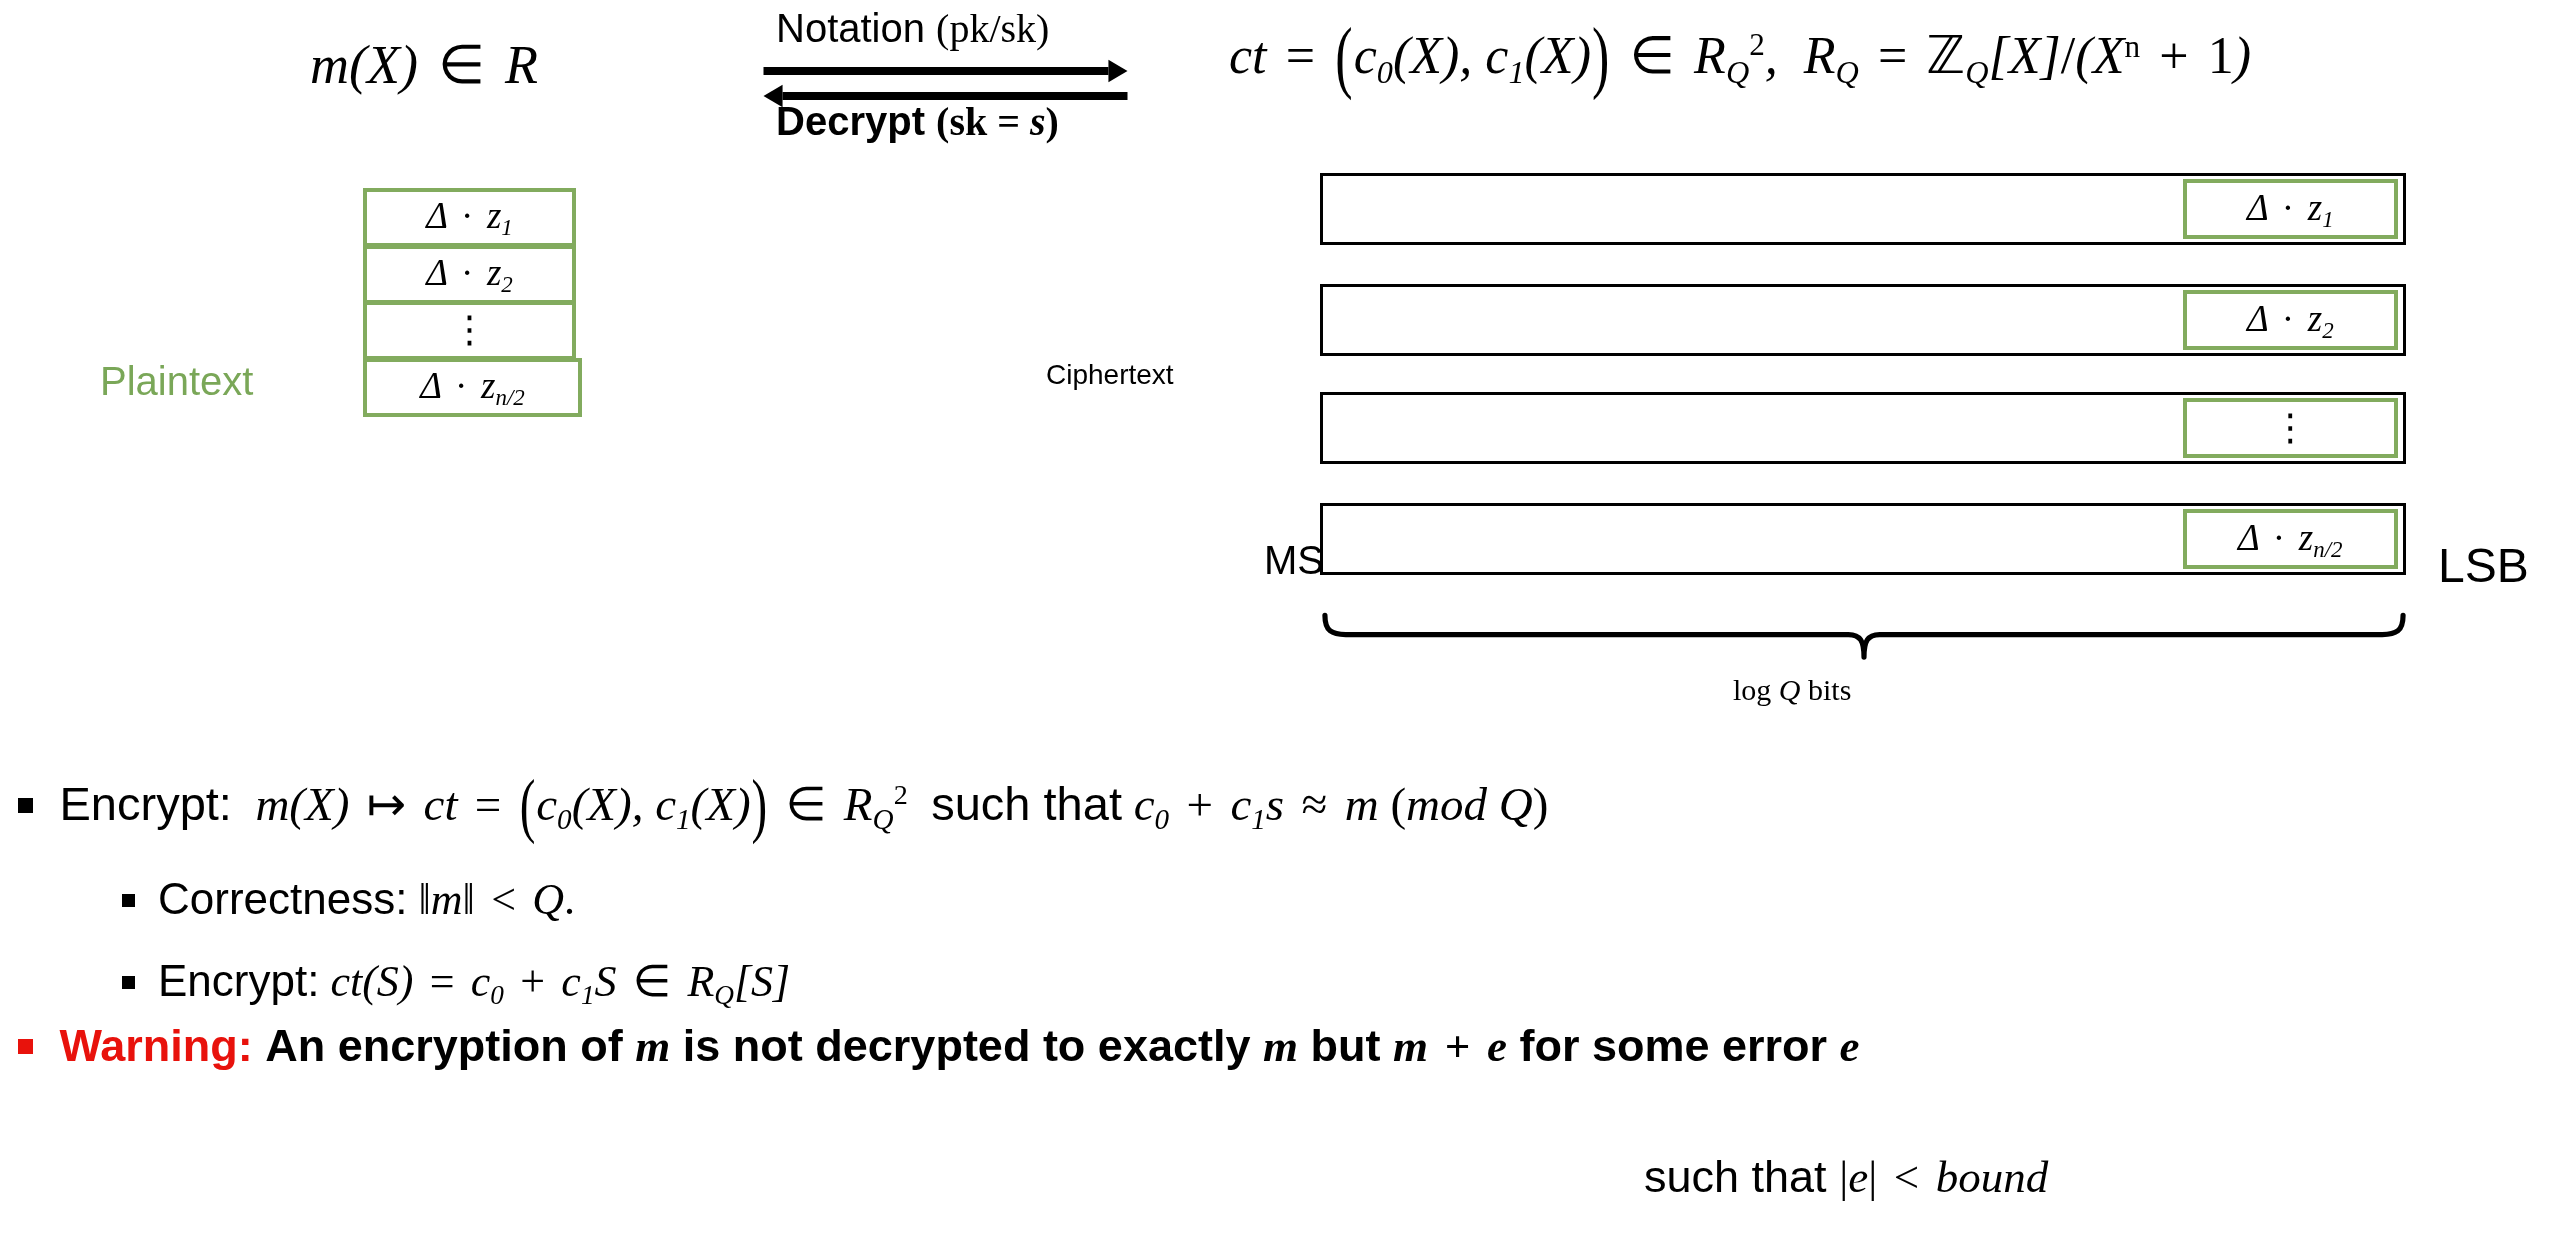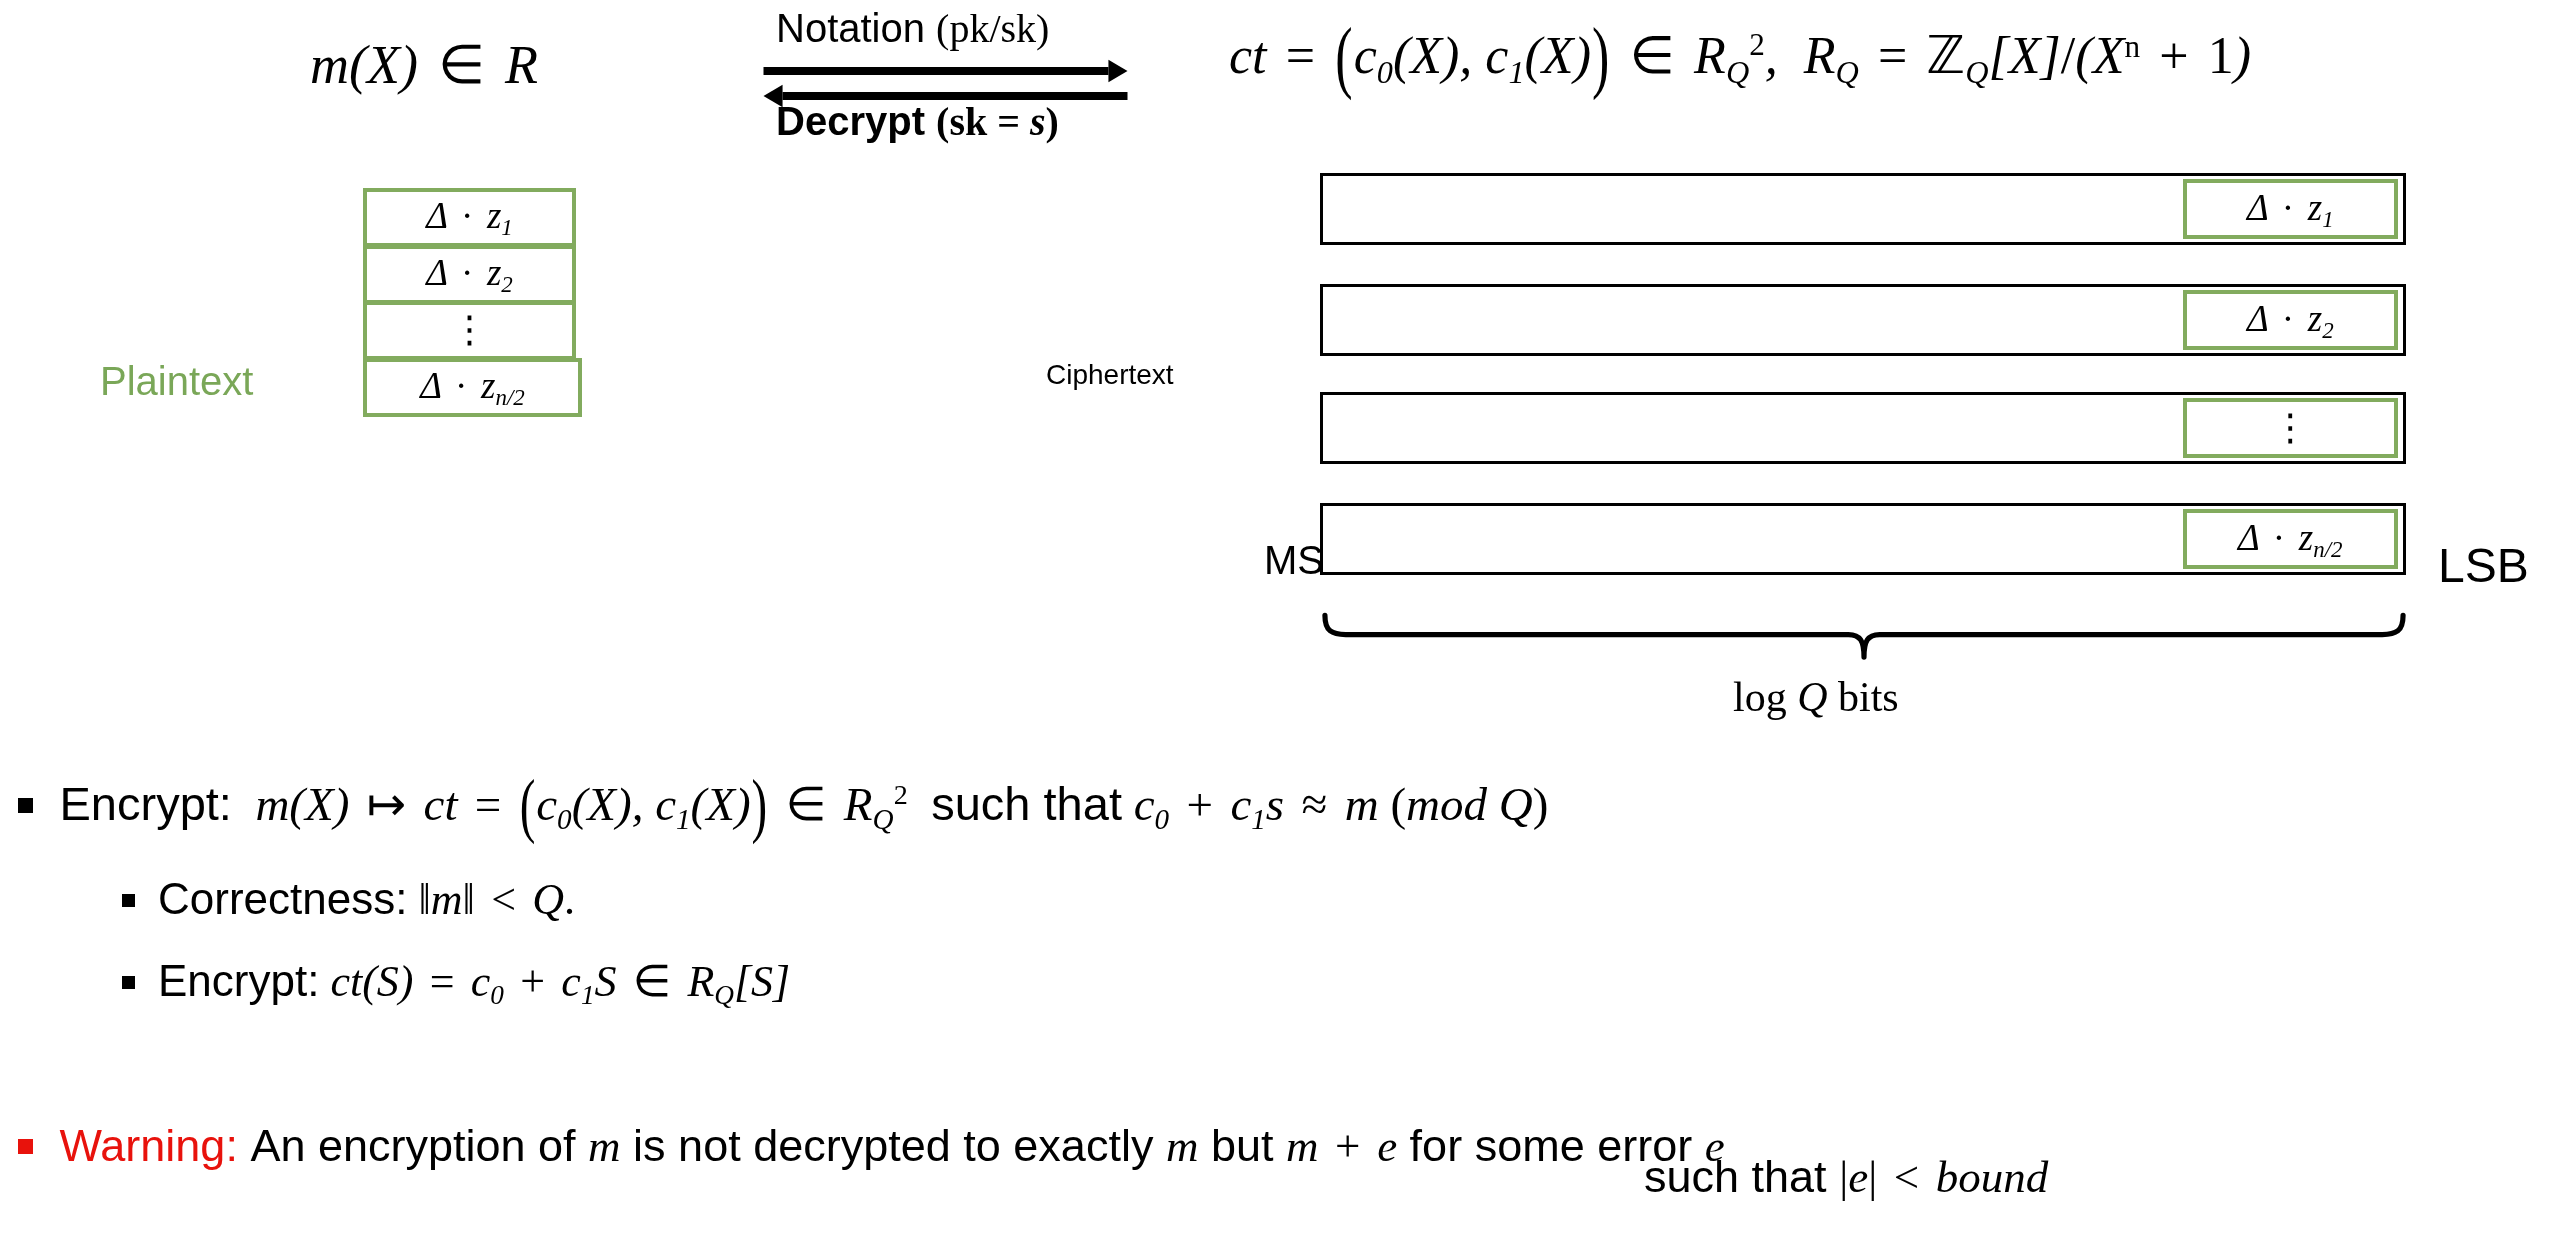--- a/index.html
+++ b/index.html
@@ -146,41 +146,41 @@
     display: flex;
     align-items: center;
     justify-content: center;
   }
   .ct-inner .math { font-size: 37px; }
 
   
   #brace-svg { left: 1315px; top: 612px; }
   #logq-label {
     left: 1733px; top: 673px;
-    font-size: 42px;
+    font-size: 30px;
   }
 
   
   .bullet-row { position: absolute; display: flex; align-items: baseline; }
   .sq {
     display: inline-block;
     width: 15px; height: 15px;
     background: #000000;
     margin-right: 27px;
     flex: 0 0 auto;
     position: relative;
     top: -7px;
   }
   .sq.red { background: #e8120c; }
   .sq.small { width: 13px; height: 13px; margin-right: 23px; }
 
   #bullet-encrypt { left: 17.5px; top: 776px; font-size: 47px; }
   #bullet-correctness { left: 122px; top: 874px; font-size: 44px; }
   #bullet-notation { left: 122px; top: 955px; font-size: 44px; }
-  #bullet-warning { left: 17.5px; top: 1120px; font-size: 45px; }
+  #bullet-warning { left: 17.5px; top: 1020px; font-size: 45px; font-weight: bold; }
   #trailing-bound { left: 1644px; top: 1151px; font-size: 45px; }
 
   .warn-word { color: #e8120c; }
   .txt { font-family: "Liberation Sans", sans-serif; white-space: nowrap; }
 </style>
 </head>
 <body>
 
 <div class="abs math" id="m-of-x">m(X) <span class="op">∈</span> R</div>
 

